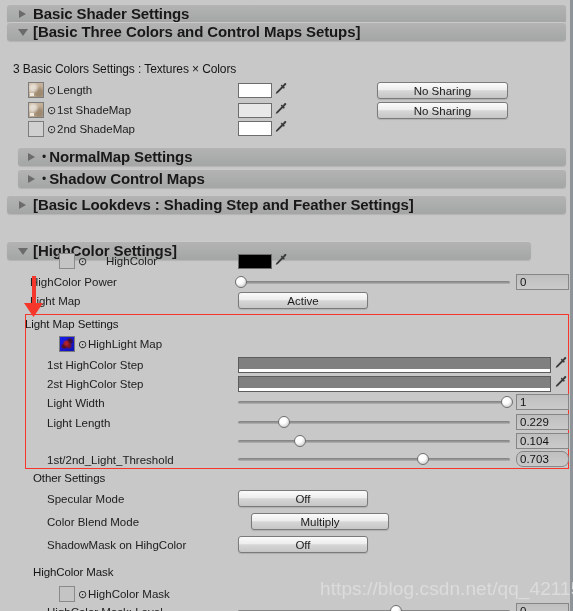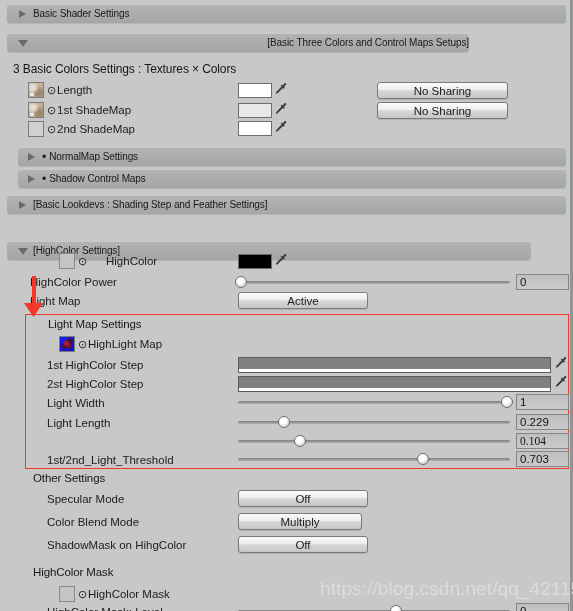--- a/index.html
+++ b/index.html
@@ -45,22 +45,22 @@
   }
   .foldout .tri {
     width: 14px;
     margin-left: 10px;
     margin-right: 2px;
     display: block;
     flex: 0 0 auto;
   }
   .foldout .tri svg { display: block; }
   .foldout .ftitle {
-    font-weight: normal;
-    font-size: 10px;
+    font-weight: bold;
+    font-size: 15px;
     letter-spacing: -0.1px;
     color: #181818;
     white-space: nowrap;
   }
   .foldout.sub { left: 18px; }
   .foldout.sub .tri { margin-left: 8px; }
   .foldout .bullet {
     font-size: 12px;
     margin-right: 3px;
     line-height: 1;
@@ -245,21 +245,21 @@
 
   <div class="foldout" style="top:4px; width:559px;">
     <span class="tri">
       <svg width="10" height="10" viewBox="0 0 10 10">
           <polygon points="2,1 9,5 2,9" fill="#6b6b6b"></polygon>
         </svg>
     </span>
     <span class="ftitle">Basic Shader Settings</span>
   </div>
 
-  <div class="foldout" style="top:33px; width:462px;justify-content:space-between;">
+  <div class="foldout" style="top:22px; width:559px;">
     <span class="tri">
       <svg width="12" height="10" viewBox="0 0 12 10">
           <polygon points="1,2 11,2 6,9" fill="#6b6b6b"></polygon>
         </svg>
     </span>
     <span class="ftitle">[Basic Three Colors and Control Maps Setups]</span>
   </div>
 
   <div class="sect-title" style="left:13px; top:62px;">3 Basic Colors Settings : Textures × Colors</div>
 
@@ -362,21 +362,21 @@
   <div class="btn" style="left:238px; top:292px; width:130px;">Active</div>
 
   <div class="redbox" style="left:25px; top:314px; width:544px; height:155px;"></div>
 
   <div class="redarrow" style="left:20px; top:276px; width:26px; height:42px;">
     <svg width="26" height="42" viewBox="0 0 26 42">
       <path d="M12 0 L16 0 L16 27 L23 27 L13.5 41 L4 27 L12 27 Z" fill="#f5362a"></path>
     </svg>
   </div>
 
-  <div class="sect-title small" style="left:48px; top:318px;">Light Map Settings</div>
+  <div class="sect-title small" style="left:25px; top:318px;">Light Map Settings</div>
 
   <div class="tex blue" style="left:59px; top:336px;"></div>
   <div class="objdot" style="left:78px; top:338px;">⊙</div>
   <div class="lbl" style="left:88px; top:338px;">HighLight Map</div>
 
   <div class="lbl" style="left:47px; top:359px;">1st HighColor Step</div>
   <div class="gradfield" style="left:238px; top:357px; width:313px;">
     <div class="alpha"></div>
   </div>
   <div class="eyedrop" style="left:554px; top:356px;">
@@ -406,36 +406,36 @@
   <div class="slider" style="left:238px; top:415px; width:272px;">
     <div class="track"></div>
     <div class="thumb" style="left:46px;"></div>
   </div>
   <div class="numfield" style="left:516px; top:414px; width:53px;">0.229</div>
 
   <div class="slider" style="left:238px; top:434px; width:272px;">
     <div class="track"></div>
     <div class="thumb" style="left:62px;"></div>
   </div>
-  <div class="numfield" style="left:516px; top:433px; width:53px;font-family:Liberation Serif, serif;">0.104</div>
+  <div class="numfield" style="left:516px; top:433px; width:53px;">0.104</div>
 
   <div class="lbl" style="left:47px; top:454px;">1st/2nd_Light_Threshold</div>
   <div class="slider" style="left:238px; top:452px; width:272px;">
     <div class="track"></div>
     <div class="thumb" style="left:185px;"></div>
   </div>
-  <div class="numfield" style="left:516px; top:451px; width:53px;">0.703</div>
+  <div class="numfield" style="left:516px; top:451px; width:53px;border-radius:7px;">0.703</div>
 
   <div class="sect-title small" style="left:33px; top:472px;">Other Settings</div>
 
   <div class="lbl" style="left:47px; top:493px;">Specular Mode</div>
   <div class="btn" style="left:238px; top:490px; width:130px;">Off</div>
 
   <div class="lbl" style="left:47px; top:516px;">Color Blend Mode</div>
-  <div class="btn" style="left:238px; top:513px; width:124px;">Multiply</div>
+  <div class="btn" style="left:251px; top:513px; width:138px;">Multiply</div>
 
   <div class="lbl" style="left:47px; top:539px;">ShadowMask on HihgColor</div>
   <div class="btn" style="left:238px; top:536px; width:130px;">Off</div>
 
   <div class="sect-title small" style="left:33px; top:566px;">HighColor Mask</div>
 
   <div class="tex none" style="left:59px; top:586px;"></div>
   <div class="objdot" style="left:78px; top:588px;">⊙</div>
   <div class="lbl" style="left:88px; top:588px;">HighColor Mask</div>
 

